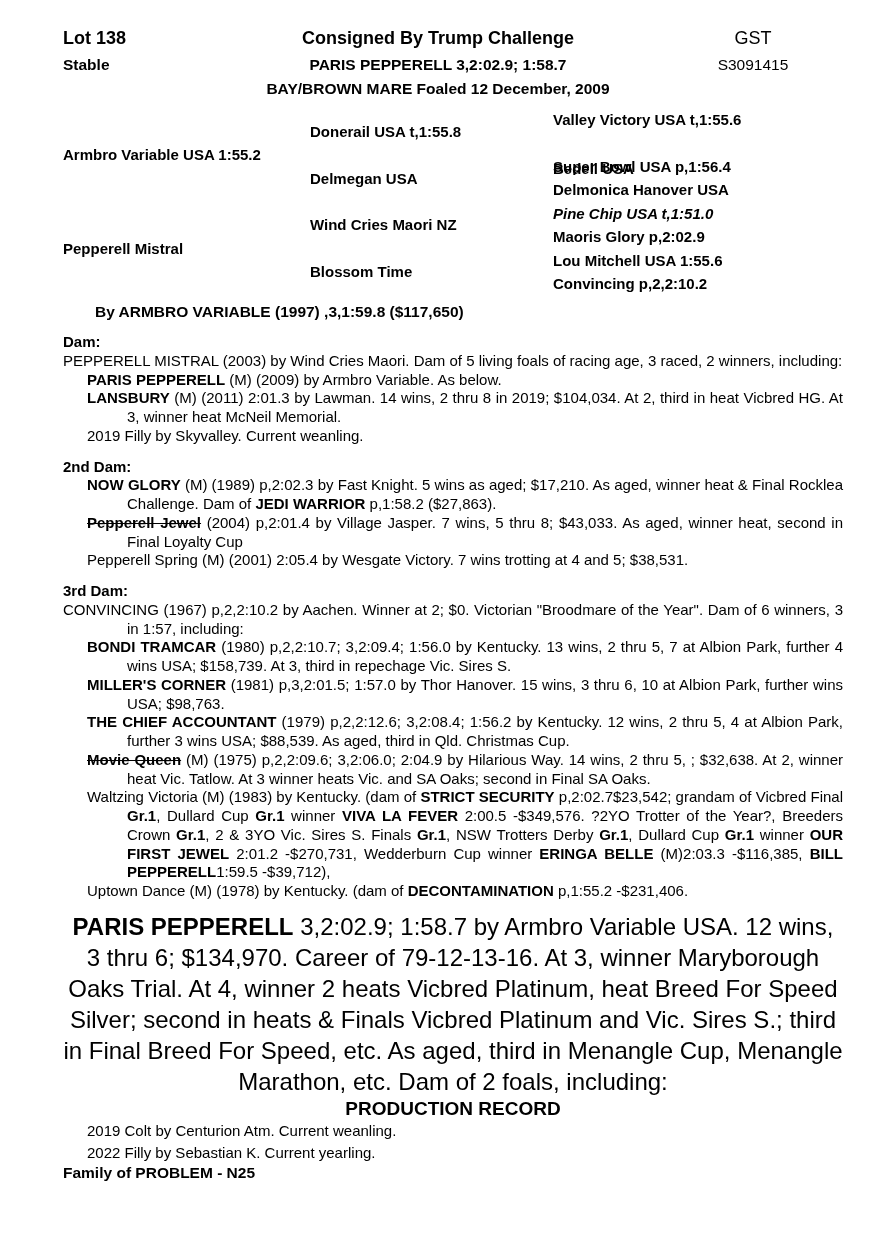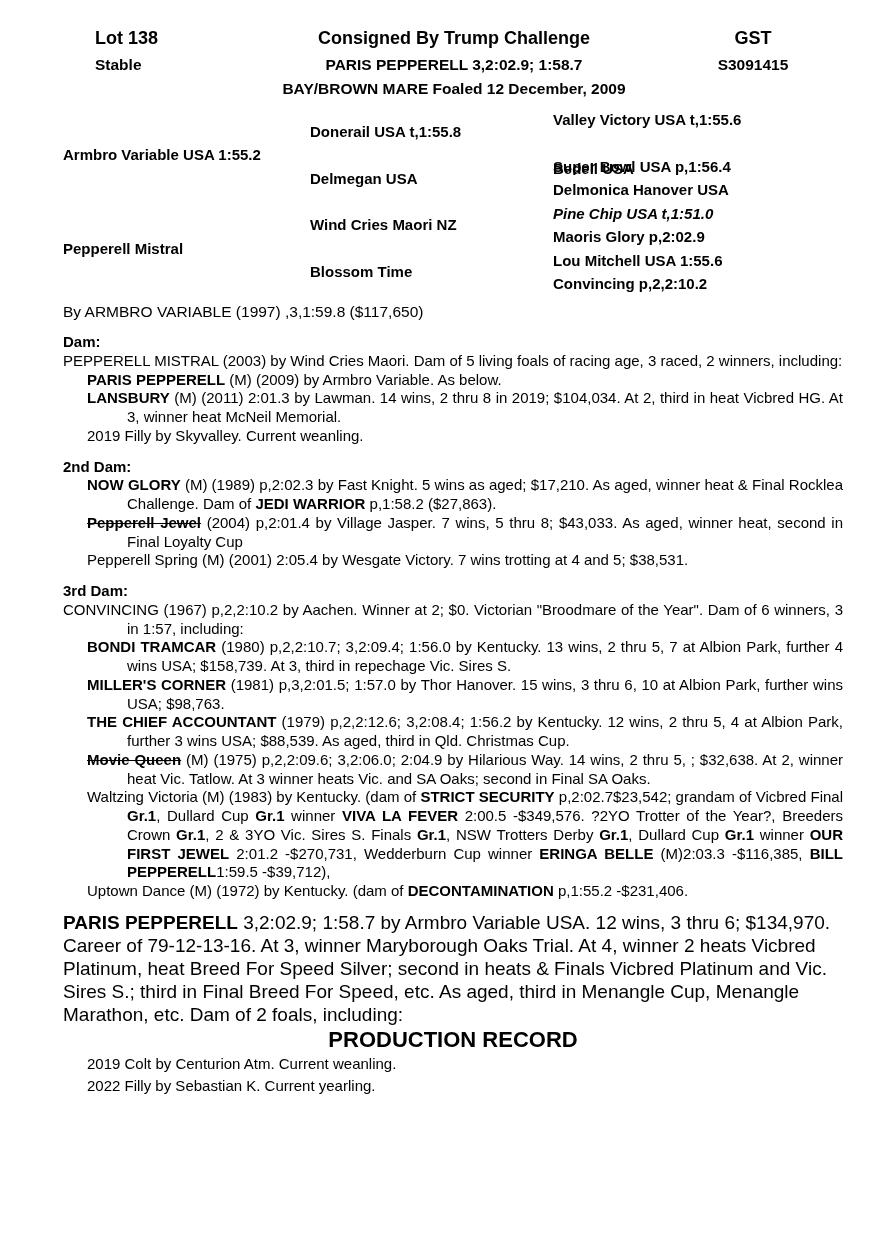--- a/index.html
+++ b/index.html
@@ -4,55 +4,55 @@
 <style>
   html, body { margin:0; padding:0; background:#ffffff; }
   body {
     width:877px; height:1240px;
     font-family:"Liberation Sans", sans-serif;
     color:#000; overflow:hidden;
   }
   .page { padding:28px 34px 0 63px; box-sizing:border-box; width:877px; }
 
   
-  .hdr { display:grid; grid-template-columns:150px 1fr 180px; align-items:baseline;margin-left:32px; }
+  .hdr { display:grid; grid-template-columns:150px 1fr 180px; align-items:baseline; }
   .hdr-row1 { margin-bottom:7px; }
   .hdr-row2 { margin-bottom:6px; }
   .hdr .l { text-align:left; font-weight:bold; }
   .hdr .c { text-align:center; font-weight:bold; }
-  .hdr .r { text-align:center; font-weight:bold; }
+  .hdr .r { text-align:center; font-weight:normal; }
   .fs-lg { font-size:18px; }
   .fs-md { font-size:15.5px; }
 
   
   .ped { display:grid; grid-template-columns:247px 243px 1fr; grid-auto-rows:23.4px; margin-top:10px; }
   .ped .cell { display:flex; align-items:center; font-weight:bold; font-size:15px; white-space:nowrap; }
   .g1a { grid-column:1; grid-row:1 / span 4; }
   .g1b { grid-column:1; grid-row:5 / span 4; }
   .g2a { grid-column:2; grid-row:1 / span 2; }
   .g2b { grid-column:2; grid-row:3 / span 2; }
   .g2c { grid-column:2; grid-row:5 / span 2; }
   .g2d { grid-column:2; grid-row:7 / span 2; }
   .g3-1 { grid-column:3; grid-row:1; } .g3-2 { grid-column:3; grid-row:2;margin-top:37px; }
   .g3-3 { grid-column:3; grid-row:3; } .g3-4 { grid-column:3; grid-row:4; }
   .g3-5 { grid-column:3; grid-row:5;font-style:italic; } .g3-6 { grid-column:3; grid-row:6; }
   .g3-7 { grid-column:3; grid-row:7; } .g3-8 { grid-column:3; grid-row:8; }
 
   
-  .sire-line { font-weight:normal; font-size:15.5px; margin-top:8px; }
+  .sire-line { font-weight:bold; font-size:15.5px; margin-top:8px;margin-left:32px; }
   .sections { font-size:15px; line-height:1.25; }
   .sec-label { font-weight:bold; margin-top:12px; }
   .para { text-align:justify; }
   .para.dam   { padding-left:64px; text-indent:-64px; }
   .para.entry { padding-left:64px; text-indent:-40px; }
   .b { font-weight:bold; }
   .strike { text-decoration:line-through; }
 
-  .feature { font-size:19px; line-height:23px; margin-top:10px; text-align:left; }
-  .prod-title { font-size:22px; font-weight:bold; text-align:center; margin-top:1px; }
+  .feature { font-size:24px; line-height:31px; margin-top:10px; text-align:center; }
+  .prod-title { font-size:19px; font-weight:bold; text-align:center; margin-top:1px; }
   .prod-line { font-size:15px; line-height:1.45; padding-left:24px; }
   .family-line { font-size:15.5px; font-weight:bold; margin-top:1px; }
 </style>
 </head>
 <body>
 
 <div class="page">
 
   <div class="hdr hdr-row1">
     <div class="l fs-lg">Lot 138</div>
@@ -99,22 +99,23 @@
       <div class="para entry"><span class="b">NOW GLORY</span><span> (M) (1989) p,2:02.3 by Fast Knight. 5 wins as aged; $17,210. As aged, winner heat &amp; Final Rocklea Challenge. Dam of </span><span class="b">JEDI WARRIOR</span><span> p,1:58.2 ($27,863).</span></div>
       <div class="para entry"><span class="b strike">Pepperell Jewel</span><span> (2004) p,2:01.4 by Village Jasper. 7 wins, 5 thru 8; $43,033. As aged, winner heat, second in Final Loyalty Cup</span></div>
       <div class="para entry"><span>Pepperell Spring (M) (2001) 2:05.4 by Wesgate Victory. 7 wins trotting at 4 and 5; $38,531.</span></div>
       <div class="sec-label">3rd Dam:</div>
       <div class="para dam"><span>CONVINCING (1967) p,2,2:10.2 by Aachen. Winner at 2; $0. Victorian "Broodmare of the Year". Dam of 6 winners, 3 in 1:57, including:</span></div>
       <div class="para entry"><span class="b">BONDI TRAMCAR</span><span> (1980) p,2,2:10.7; 3,2:09.4; 1:56.0 by Kentucky. 13 wins, 2 thru 5, 7 at Albion Park, further 4 wins USA; $158,739. At 3, third in repechage Vic. Sires S.</span></div>
       <div class="para entry"><span class="b">MILLER'S CORNER</span><span> (1981) p,3,2:01.5; 1:57.0 by Thor Hanover. 15 wins, 3 thru 6, 10 at Albion Park, further wins USA; $98,763.</span></div>
       <div class="para entry"><span class="b">THE CHIEF ACCOUNTANT</span><span> (1979) p,2,2:12.6; 3,2:08.4; 1:56.2 by Kentucky. 12 wins, 2 thru 5, 4 at Albion Park, further 3 wins USA; $88,539. As aged, third in Qld. Christmas Cup.</span></div>
       <div class="para entry"><span class="b strike">Movie Queen</span><span> (M) (1975) p,2,2:09.6; 3,2:06.0; 2:04.9 by Hilarious Way. 14 wins, 2 thru 5, ; $32,638. At 2, winner heat Vic. Tatlow. At 3 winner heats Vic. and SA Oaks; second in Final SA Oaks.</span></div>
       <div class="para entry"><span>Waltzing Victoria (M) (1983) by Kentucky. (dam of </span><span class="b">STRICT SECURITY</span><span> p,2:02.7$23,542; grandam of Vicbred Final </span><span class="b">Gr.1</span><span>, Dullard Cup </span><span class="b">Gr.1</span><span> winner </span><span class="b">VIVA LA FEVER</span><span> 2:00.5 -$349,576. ?2YO Trotter of the Year?, Breeders Crown </span><span class="b">Gr.1</span><span>, 2 &amp; 3YO Vic. Sires S. Finals </span><span class="b">Gr.1</span><span>, NSW Trotters Derby </span><span class="b">Gr.1</span><span>, Dullard Cup </span><span class="b">Gr.1</span><span> winner </span><span class="b">OUR FIRST JEWEL</span><span> 2:01.2 -$270,731, Wedderburn Cup winner </span><span class="b">ERINGA BELLE</span><span> (M)2:03.3 -$116,385, </span><span class="b">BILL PEPPERELL</span><span>1:59.5 -$39,712),</span></div>
-      <div class="para entry"><span>Uptown Dance (M) (1972) by Kentucky. (dam of </span><span class="b">DECONTAMINATION</span><span> p,1:55.2 -$231,406.</span></div>
+      <div class="para entry"><span>Uptown Dance (M) (1978) by Kentucky. (dam of </span><span class="b">DECONTAMINATION</span><span> p,1:55.2 -$231,406.</span></div>
     </div>
 
   <div class="feature"><span class="b">PARIS PEPPERELL</span><span> 3,2:02.9; 1:58.7 by Armbro Variable USA. 12 wins, 3 thru 6; $134,970. Career of 79-12-13-16. At 3, winner Maryborough Oaks Trial. At 4, winner 2 heats Vicbred Platinum, heat Breed For Speed Silver; second in heats &amp; Finals Vicbred Platinum and Vic. Sires S.; third in Final Breed For Speed, etc. As aged, third in Menangle Cup, Menangle Marathon, etc. Dam of 2 foals, including:</span></div>
 
   <div class="prod-title">PRODUCTION RECORD</div>
   <div class="prod-line">2019 Colt by Centurion Atm. Current weanling.</div>
   <div class="prod-line">2022 Filly by Sebastian K. Current yearling.</div>
+  <div class="family-line">Family of PROBLEM - N25</div>
 
 </div>
 
 </body></html>

